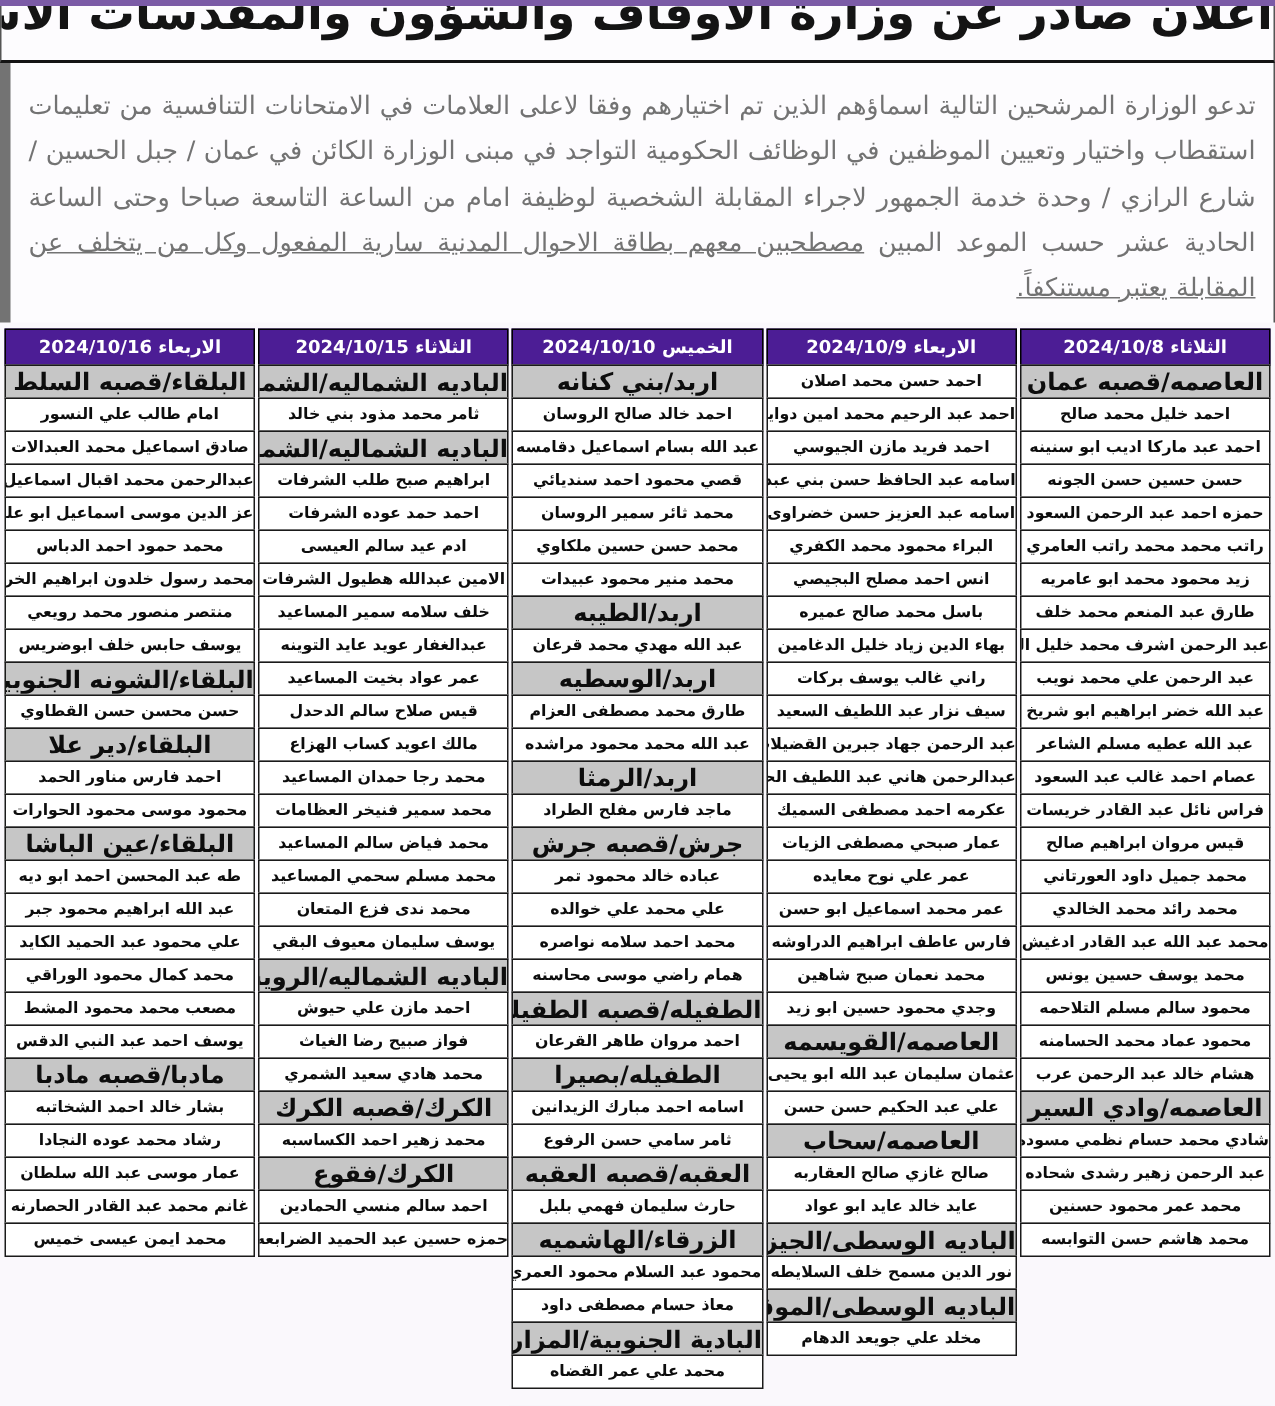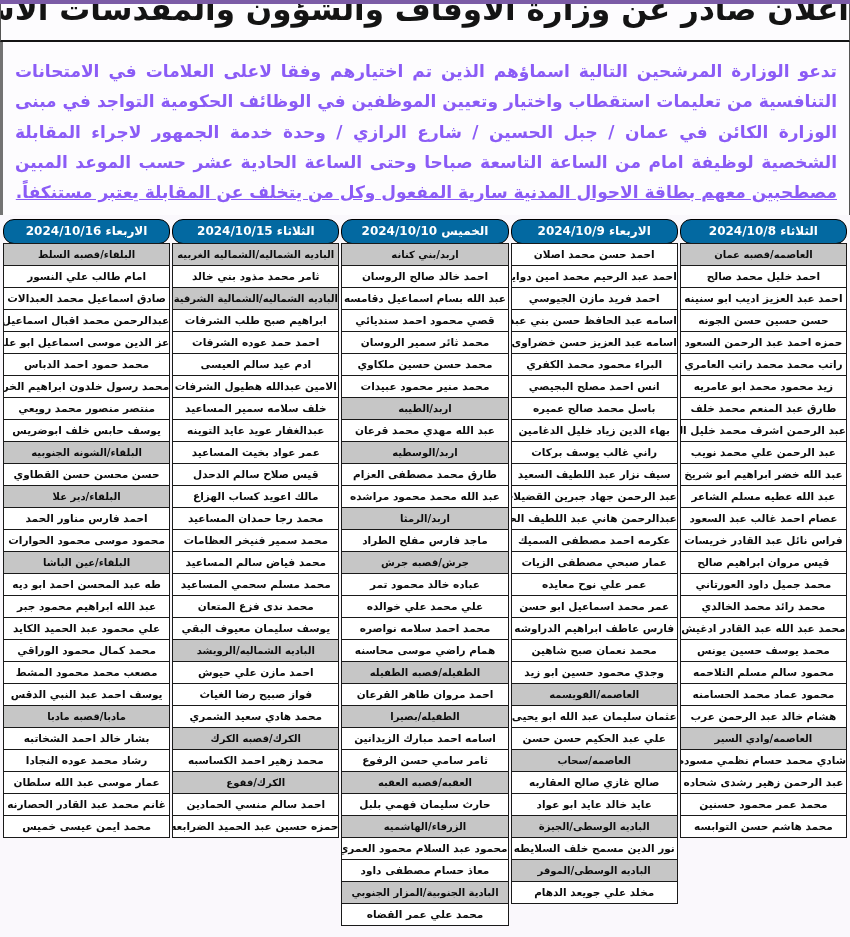--- a/index.html
+++ b/index.html
@@ -16,63 +16,63 @@
     border-bottom:2px solid #141414;
     border-left:1px solid #555;border-right:1px solid #555;
     background:#fdfcfe;
   }
   .title-wrap h1{
     margin:-13px 0 0 0;
     font-size:31px;font-weight:bold;color:#141414;
     letter-spacing:-1px;white-space:nowrap;
   }
   .intro{
-    border-left:3px solid #737373;border-right:1px solid #555;
+    border-left:7px solid #737373;border-right:1px solid #555;
     padding:14px 12px 8px 12px;
-    font-size:17px;font-weight:bold;color:#8b5cf6;
+    font-size:17px;font-weight:normal;color:#737373;
     line-height:1.78;text-align:justify;
     background:#fdfcfe;
   }
   .intro .u{text-decoration:underline;}
   .schedule{
     display:flex;direction:rtl;
     padding:4px 3px 0 3px;gap:2px;
     align-items:flex-start;
   }
   .col{flex:1;min-width:0;display:flex;flex-direction:column;}
   .cell{
     height:21px;line-height:21px;
     border:1px solid #1a1a1a;margin-top:-1px;
     background:#ffffff;color:#0d0d0d;
     font-size:10.5px;font-weight:bold;
     text-align:center;white-space:nowrap;overflow:hidden;
   }
   .cell.date{
-    background:#0369a1;color:#ffffff;
+    background:#4c1d95;color:#ffffff;
     height:23px;line-height:23px;font-size:12px;
-    margin-top:0;border-color:#000;border-radius:11px;
-  }
-  .cell.region{background:#c6c6c6;font-size:10px;}
+    margin-top:0;border-color:#000;
+  }
+  .cell.region{background:#c6c6c6;font-size:16px;}
 </style>
 </head>
 <body>
 
 <div class="page">
   <div class="top-strip"></div>
   <div class="title-wrap">
     <h1>اعلان صادر عن وزارة الاوقاف والشؤون والمقدسات الاسلامية</h1>
   </div>
   <div class="intro"><span>تدعو الوزارة المرشحين التالية اسماؤهم الذين تم اختيارهم وفقا لاعلى العلامات في الامتحانات التنافسية من تعليمات استقطاب واختيار وتعيين الموظفين في الوظائف الحكومية التواجد في مبنى الوزارة الكائن في عمان / جبل الحسين / شارع الرازي / وحدة خدمة الجمهور لاجراء المقابلة الشخصية لوظيفة امام من الساعة التاسعة صباحا وحتى الساعة الحادية عشر حسب الموعد المبين </span><span class="u">مصطحبين معهم بطاقة الاحوال المدنية سارية المفعول وكل من يتخلف عن المقابلة يعتبر مستنكفاً.</span>
   </div>
   <div class="schedule" id="schedule">
       <div class="col">
         <div class="cell date">الثلاثاء 2024/10/8</div>
         <div class="cell region">العاصمه/قصبه عمان</div>
         <div class="cell name">احمد خليل محمد صالح</div>
-        <div class="cell name">احمد عبد العزيز اديب ابو سنينه</div>
+        <div class="cell name">احمد عبد ماركا اديب ابو سنينه</div>
         <div class="cell name">حسن حسين حسن الجونه</div>
         <div class="cell name">حمزه احمد عبد الرحمن السعود</div>
         <div class="cell name">راتب محمد محمد راتب العامري</div>
         <div class="cell name">زيد محمود محمد ابو عامريه</div>
         <div class="cell name">طارق عبد المنعم محمد خلف</div>
         <div class="cell name">عبد الرحمن اشرف محمد خليل الهشلمون</div>
         <div class="cell name">عبد الرحمن علي محمد نويب</div>
         <div class="cell name">عبد الله خضر ابراهيم ابو شريخ</div>
         <div class="cell name">عبد الله عطيه مسلم الشاعر</div>
         <div class="cell name">عصام احمد غالب عبد السعود</div>

